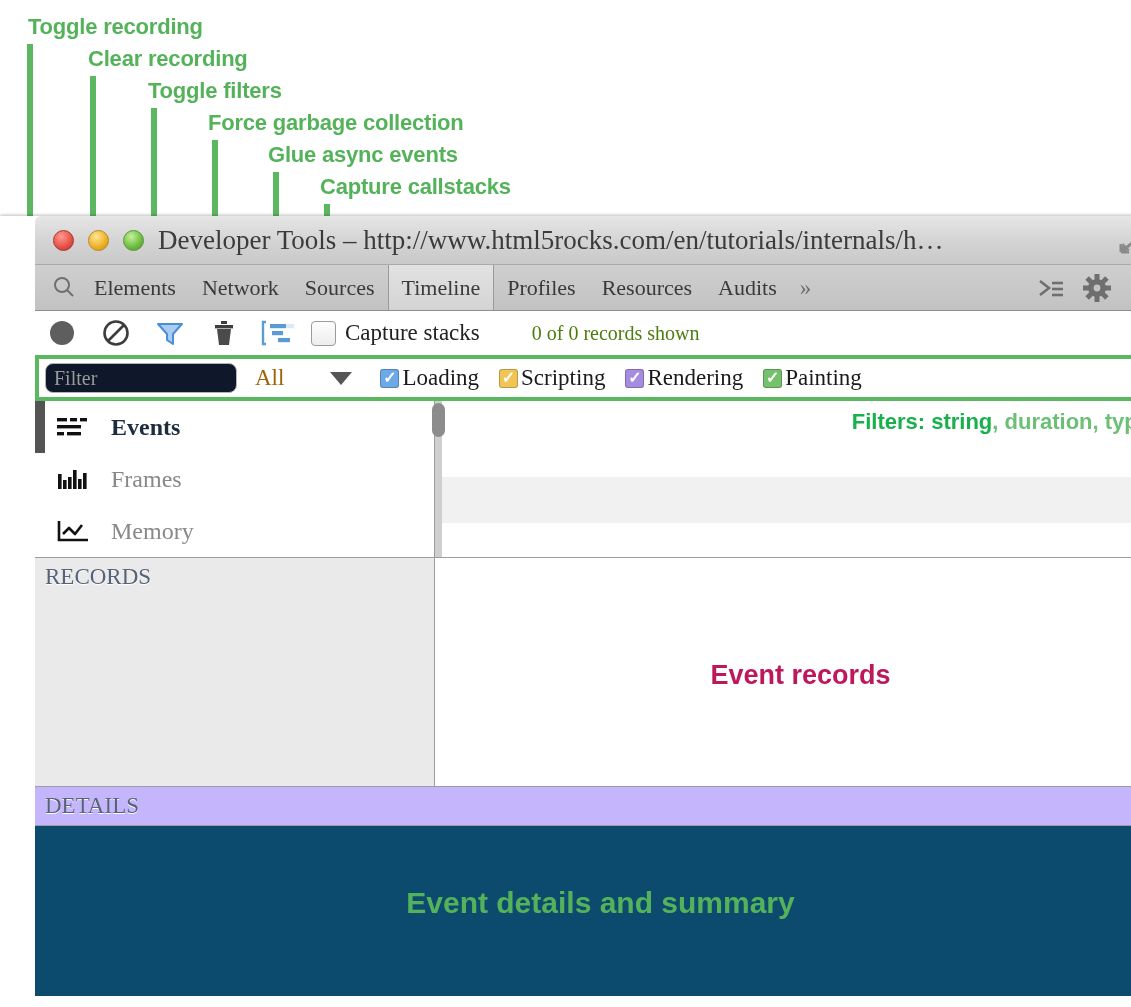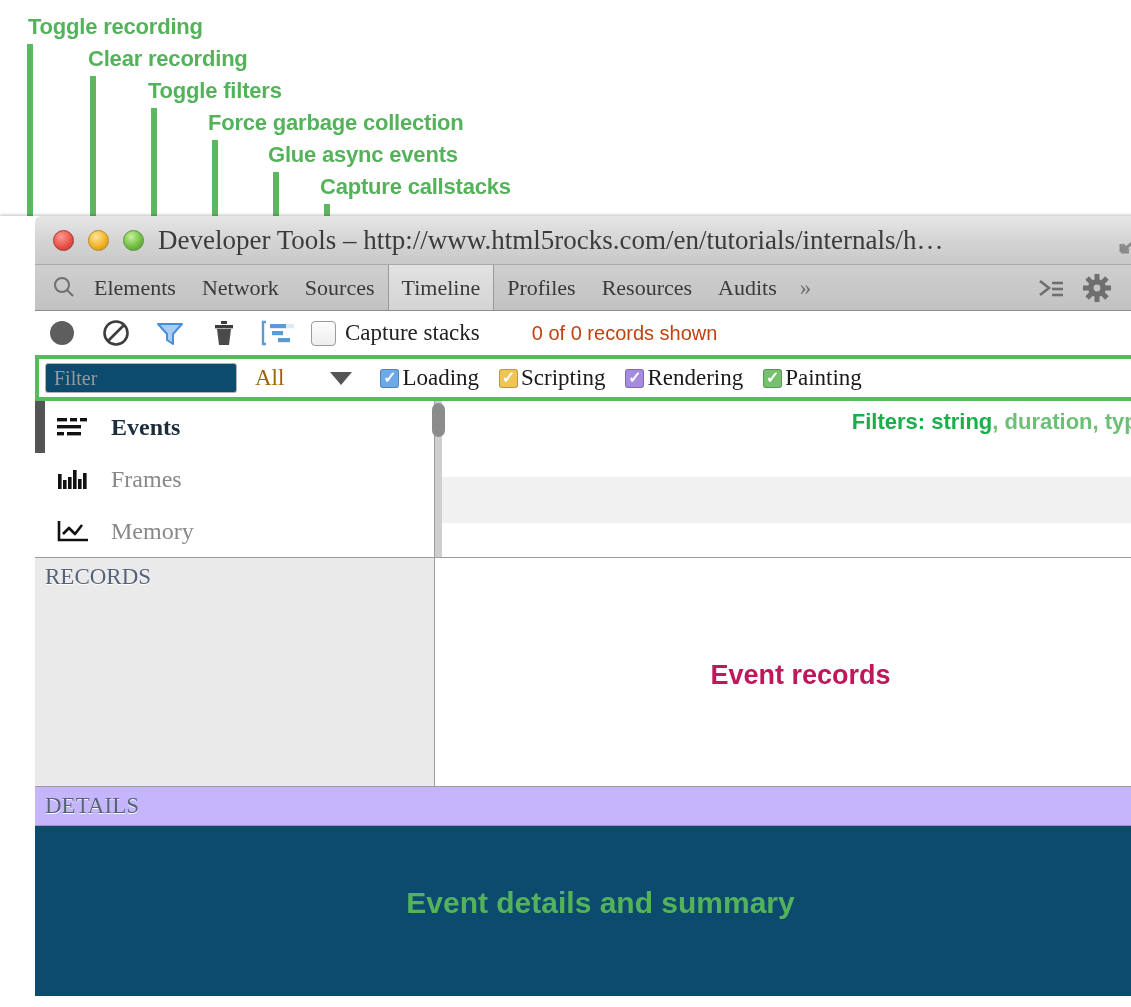--- a/index.html
+++ b/index.html
@@ -84,35 +84,35 @@
     display:flex;align-items:center;
     position:relative;
   }
   .tb-btn{width:54px;height:44px;display:flex;align-items:center;justify-content:center;}
   .cap-box{
     width:23px;height:23px;border:1px solid #9b9b9b;border-radius:4px;
     background:linear-gradient(to bottom,#fdfdfd,#ededed);
     margin-left:6px;
   }
   .cap-label{font-size:23px;color:#222;margin-left:9px;font-family:"Liberation Serif", serif;white-space:nowrap;}
-  .records-shown{font-size:20px;color:#c2410c;margin-left:52px;font-family:Liberation Sans, sans-serif;white-space:nowrap;}
+  .records-shown{font-size:20px;color:#4d7c0f;margin-left:52px;font-family:Liberation Serif, serif;white-space:nowrap;}
 
   
   .filterbar-wrap{
     position:relative;
     height:46px;
     border:4px solid #5cb860;
     box-sizing:border-box;
     background:#fff;
     display:flex;align-items:center;
   }
   .filter-input{
     margin-left:6px;width:192px;height:30px;
-    border:1px solid #b3b3b3;border-radius:3px;
-    background:#0c4a6e;
+    border:1px solid #b3b3b3;border-radius:8px;
+    background:#0f172a;
     font-size:20px;color:#9a9a9a;
     display:flex;align-items:center;padding-left:8px;
     font-family:"Liberation Serif", serif;
     box-sizing:border-box;
   }
   .filter-select{
     margin-left:18px;display:flex;align-items:center;gap:46px;
     font-size:23px;color:#a16207;font-family:"Liberation Serif", serif;
   }
   .caret{width:0;height:0;border-left:11px solid transparent;border-right:11px solid transparent;border-top:13px solid #555;}

